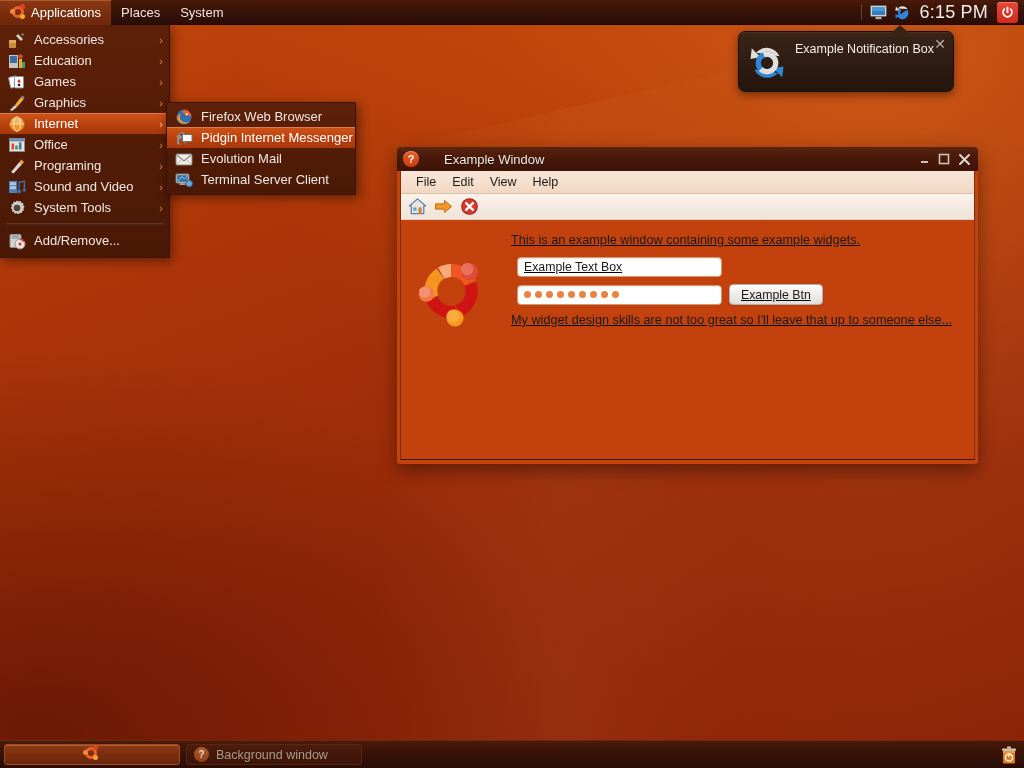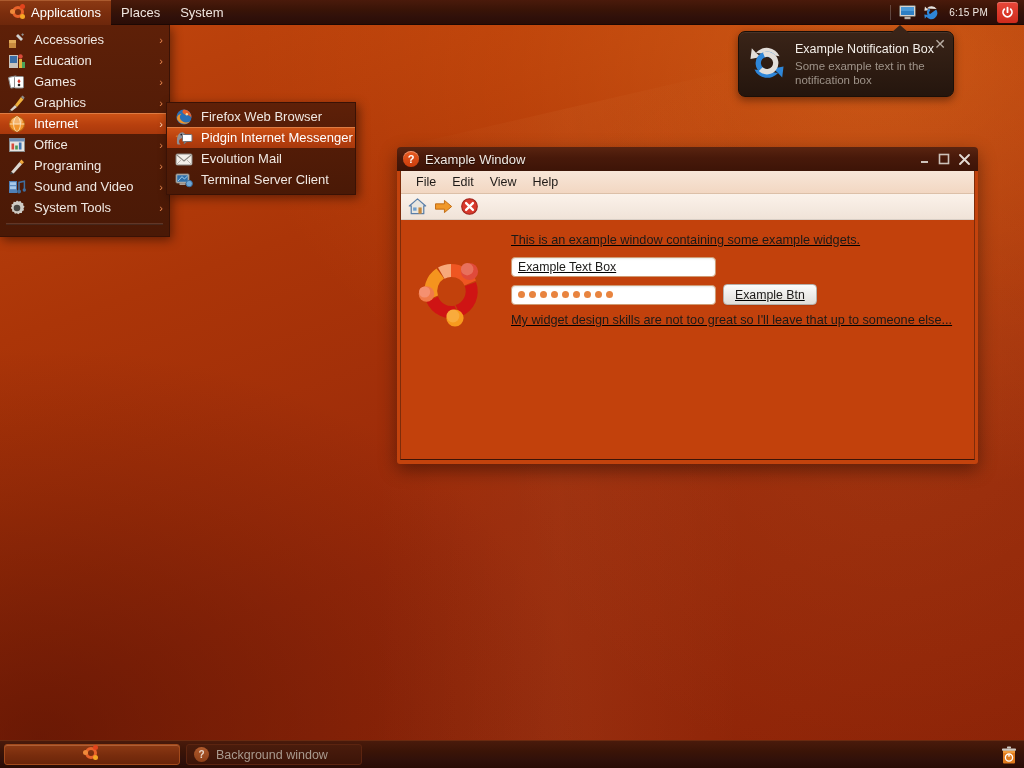--- a/index.html
+++ b/index.html
@@ -104,21 +104,21 @@
     gap: 7px;
   }
   .tray-sep {
     width: 1px; height: 15px;
     background: rgba(255,255,255,0.22);
     margin-right: 1px;
   }
   .tray-icon { flex: none; display: block; }
   #tray-time {
     color: #f2ebe6;
-    font-size: 10px;
+    font-size: 18px;
     letter-spacing: .2px;
     padding: 0 2px;
   }
   #power-btn {
     width: 21px; height: 21px;
     background: linear-gradient(to bottom, #e8483a 0%, #cf2a1c 100%);
     border-radius: 3px;
     display: flex; align-items: center; justify-content: center;
     margin-right: 2px;
     box-shadow: inset 0 1px 0 rgba(255,255,255,0.28);
@@ -252,21 +252,21 @@
     background: linear-gradient(to bottom, #5a2410 0%, #48190a 45%, #3d1407 100%);
     display: flex;
     align-items: center;
     padding: 0 4px 0 6px;
     box-sizing: border-box;
     margin: 0 -3px 0 -3px;
   }
   #win-title-text {
     color: #f1e9e3;
     font-size: 13px;
-    margin-left: 6px;
+    margin-left: 25px;
     text-shadow: 0 1px 1px rgba(0,0,0,0.6);
     flex: 1;
   }
   .help-badge {
     width: 16px; height: 16px;
     border-radius: 50%;
     background: linear-gradient(to bottom, #e85c22 0%, #cc3d0c 100%);
     color: #fff;
     font-size: 11px;
     font-weight: bold;
@@ -349,21 +349,21 @@
     border: 1px solid #cf9a72;
     border-radius: 4px;
     background: #ffffff;
     box-shadow: inset 0 1px 2px rgba(0,0,0,0.10);
     font-size: 12.3px;
     color: #1b1a18;
     padding: 0 6px;
     box-sizing: border-box;
     display: flex;
     align-items: center;
-    margin-left: 2px;
+    margin-left: 8px;
   }
   .entry-row { display: flex; align-items: center; gap: 7px; margin-bottom: 7px; }
   .dots { display: flex; gap: 4px; align-items: center; }
   .dots i {
     width: 7px; height: 7px;
     border-radius: 50%;
     background: #e8843f;
     display: block;
   }
   .gtk-button {
@@ -588,20 +588,30 @@
       <svg class="mi-ico" viewBox="0 0 18 18">
         <path d="M9 1.5 l1.6 1.1 1.9-.5 .9 1.7 1.9 .5 -.1 2 1.4 1.4 -1.1 1.6 .5 1.9 -1.7 .9 -.5 1.9 -2-.1 -1.4 1.4 -1.6-1.1 -1.9 .5 -.9-1.7 -1.9-.5 .1-2 -1.4-1.4 1.1-1.6 -.5-1.9 1.7-.9 .5-1.9 2 .1z" fill="#cfcbc4"></path>
         <circle cx="9" cy="9" r="3.3" fill="#4a4642"></circle>
       </svg>
       <span class="mi-label">System Tools</span>
       <span class="mi-arrow">›</span>
     </div>
 
     <div class="menu-sep"></div>
 
+    <div class="menu-row">
+      <svg class="mi-ico" viewBox="0 0 18 18">
+        <rect x="2" y="2.5" width="11" height="13" rx="1" fill="#d6d2cb" stroke="#8e8a84"></rect>
+        <rect x="3.6" y="2.5" width="7.6" height="4.4" fill="#9fa8b2"></rect>
+        <circle cx="12" cy="12" r="5" fill="#e9e5de" stroke="#9a9590"></circle>
+        <circle cx="12" cy="12" r="1.5" fill="#c6392c"></circle>
+        <path d="M12 7.2 A4.8 4.8 0 0 1 16.2 10" stroke="#c6392c" stroke-width="1.5" fill="none"></path>
+      </svg>
+      <span class="mi-label">Add/Remove...</span>
+    </div>
   </div>
 
   <div id="sub-menu">
 
     <div class="menu-row">
       <svg class="mi-ico" viewBox="0 0 18 18">
         <circle cx="9" cy="9" r="7.6" fill="#2b6fb5"></circle>
         <path d="M9 1.6 A7.4 7.4 0 0 1 16.3 9.8 C14.8 6 11 7.6 8.4 5.4 C6.6 3.9 7.6 2.4 9 1.6z" fill="#e8602a"></path>
         <path d="M2.3 11.4 C4.6 16.2 11.6 17.4 15 13.2 C11.6 15.4 7.2 14.4 5.4 11.2 C4.2 9 5 6.8 6.6 5.8 C3.4 6.2 1.4 8.6 2.3 11.4z" fill="#f0932b"></path>
         <circle cx="11.8" cy="6.3" r="1.2" fill="#fbd89a"></circle>
@@ -644,21 +654,20 @@
   <div id="notify-tail"></div>
   <div id="notify">
     <svg width="38" height="38" viewBox="0 0 20 20" style="flex:none;margin-top:4px;">
       <path d="M16.6 6.4 A7.4 7.4 0 0 0 4.2 4.6 L6.8 6.9 L1.3 7.9 L2 2.2 L4.2 4.6" fill="#e2ded9"></path>
       <path d="M3.4 13.4 A7.4 7.4 0 0 0 15.8 15.2 L13.2 12.9 L18.7 11.9 L18 17.6 L15.8 15.2" fill="#2e86d8"></path>
       <circle cx="10" cy="10" r="4.6" fill="none" stroke="#2e86d8" stroke-width="2.8" stroke-dasharray="15 9" transform="rotate(128 10 10)"></circle>
       <circle cx="10" cy="10" r="4.6" fill="none" stroke="#e2ded9" stroke-width="2.8" stroke-dasharray="15 9" transform="rotate(-52 10 10)"></circle>
     </svg>
     <div style="flex:1;padding-top:2px;">
       <p id="notify-title">Example Notification Box</p>
-      <p id="notify-body">Some example text in the notification box</p>
     </div>
     <span id="notify-close">✕</span>
   </div>
 
   <div id="win">
 
     <div id="win-title">
       <span class="help-badge">?</span>
       <span id="win-title-text">Example Window</span>
 

